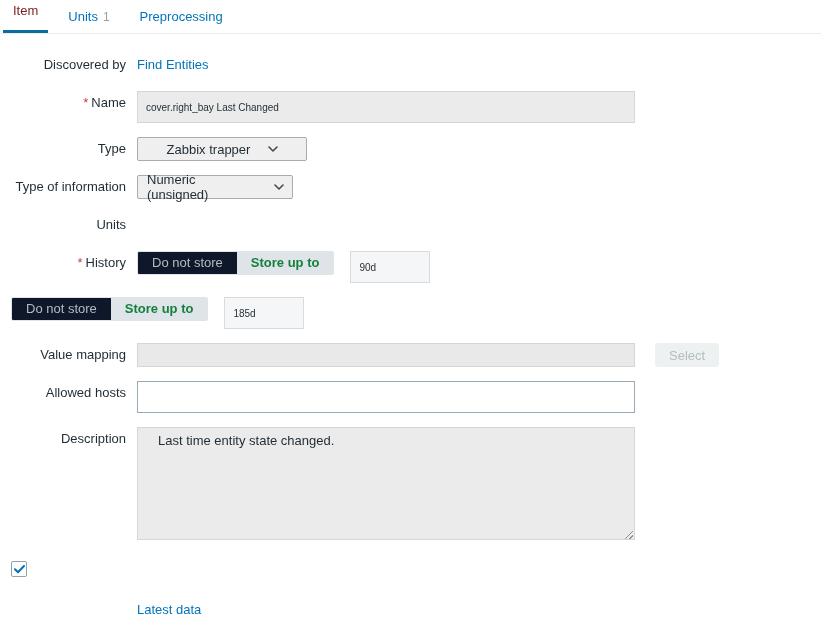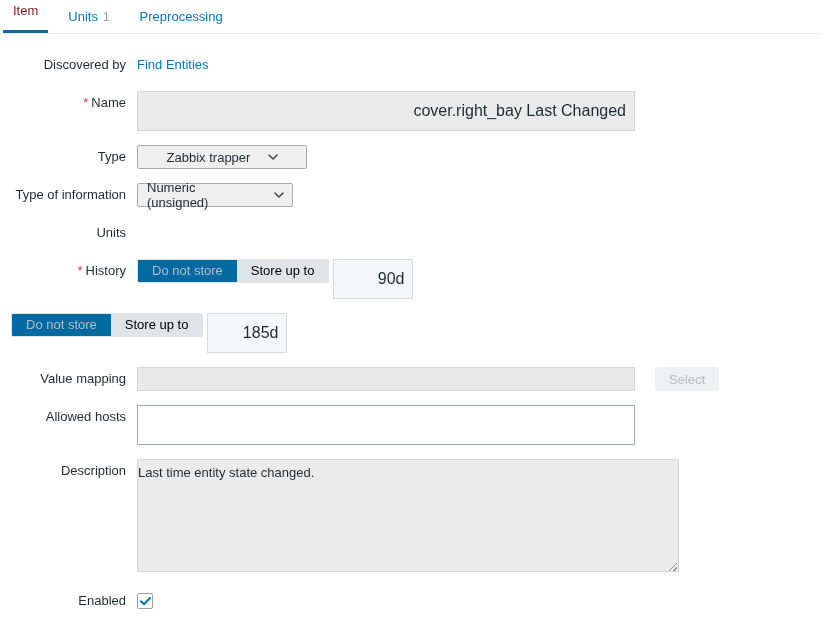--- a/index.html
+++ b/index.html
@@ -54,29 +54,28 @@
     padding-right: 0;
   }
   .req { color: #d23b3b; margin-right: 3px; }
   .form-field {
     margin-left: 11px;
     display: flex;
     align-items: flex-start;
   }
 
   .txt-input {
-    height: 40px;
+    height: 32px;
     border: 1px solid #d6d6d6;
     background: #ebebeb;
     color: #1f2c33;
     font-family: "Liberation Sans", sans-serif;
-    font-size: 16px;
+    font-size: 10px;
     padding: 0 8px;
     outline: none;
-    text-align: right;
   }
   .w-full { width: 498px; }
 
   .txt-input.editable {
     background: #ffffff;
     border: 1px solid #9aabb5;
   }
 
   
   .select-box {
@@ -100,32 +99,33 @@
     border: 1px solid #e0e4e6;
   }
   .seg {
     height: 22px;
     line-height: 22px;
     padding: 0 14px;
     text-align: center;
     white-space: nowrap;
   }
   .seg.disabled {
-    background: #0369a1;
+    background: #0f172a;
     color: #b3bcc1;
     cursor: default;
   }
   .seg.selected {
     background: #dfe4e8;
-    color: #000000;
+    color: #15803d;
     cursor: pointer;
+    font-weight: bold;
   }
   .small-input {
     width: 80px;
-    margin-left: 4px;
+    margin-left: 16px;
     background: #f5f6f7;
     border: 1px solid #d8dadc;
   }
 
   
   .multiselect {
     width: 498px;
     height: 24px;
     background: #e9e9e9;
     border: 1px solid #d6d6d6;
@@ -140,28 +140,28 @@
     font-size: 13px;
   }
   .btn.disabled {
     background: #eef1f2;
     color: #b3bcc1;
   }
 
   
   .textarea-wrap { position: relative; }
   .txt-area {
-    width: 542px;
+    width: 498px;
     height: 113px;
     background: #ebebeb;
     border: 1px solid #d6d6d6;
     color: #1f2c33;
     font-family: "Liberation Sans", sans-serif;
     font-size: 13px;
-    padding: 5px 0;
+    padding: 5px 20px;
     resize: none;
     outline: none;
   }
   .resize-handle {
     position: absolute;
     right: 2px; bottom: 4px;
     width: 9px; height: 9px;
     clip-path: polygon(100% 0, 100% 100%, 0 100%);
     background: repeating-linear-gradient(
       -45deg,
@@ -296,21 +296,20 @@
     <div class="form-label">Description</div>
     <div class="form-field">
       <div class="textarea-wrap">
         <textarea class="txt-area" readonly="" style="">Last time entity state changed.</textarea>
         <div class="resize-handle"></div>
       </div>
     </div>
   </div>
 
   <div class="form-row">
-    <div class="form-label">Enabled</div>
     <div class="form-field">
       <div class="checkbox">
         <svg width="11" height="9" viewBox="0 0 11 9">
             <path d="M1 4.2 L4 7.2 L10 1" stroke="#0275b8" stroke-width="2" fill="none" stroke-linecap="round" stroke-linejoin="round"></path>
           </svg>
       </div>
     </div>
   </div>
 
   <div class="form-row latest-row">

